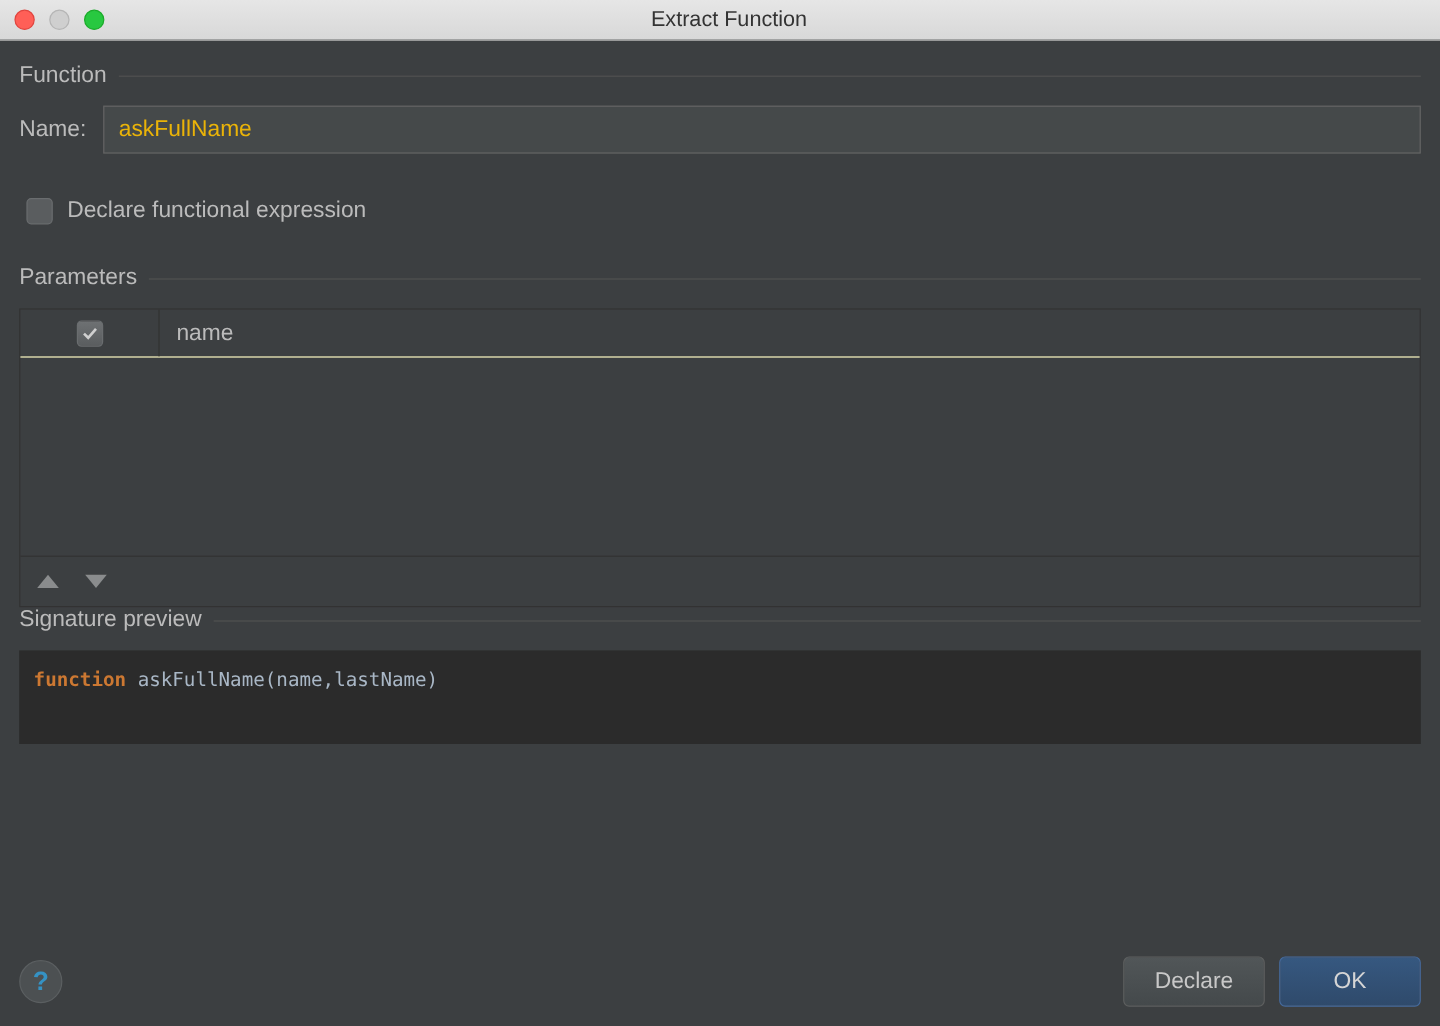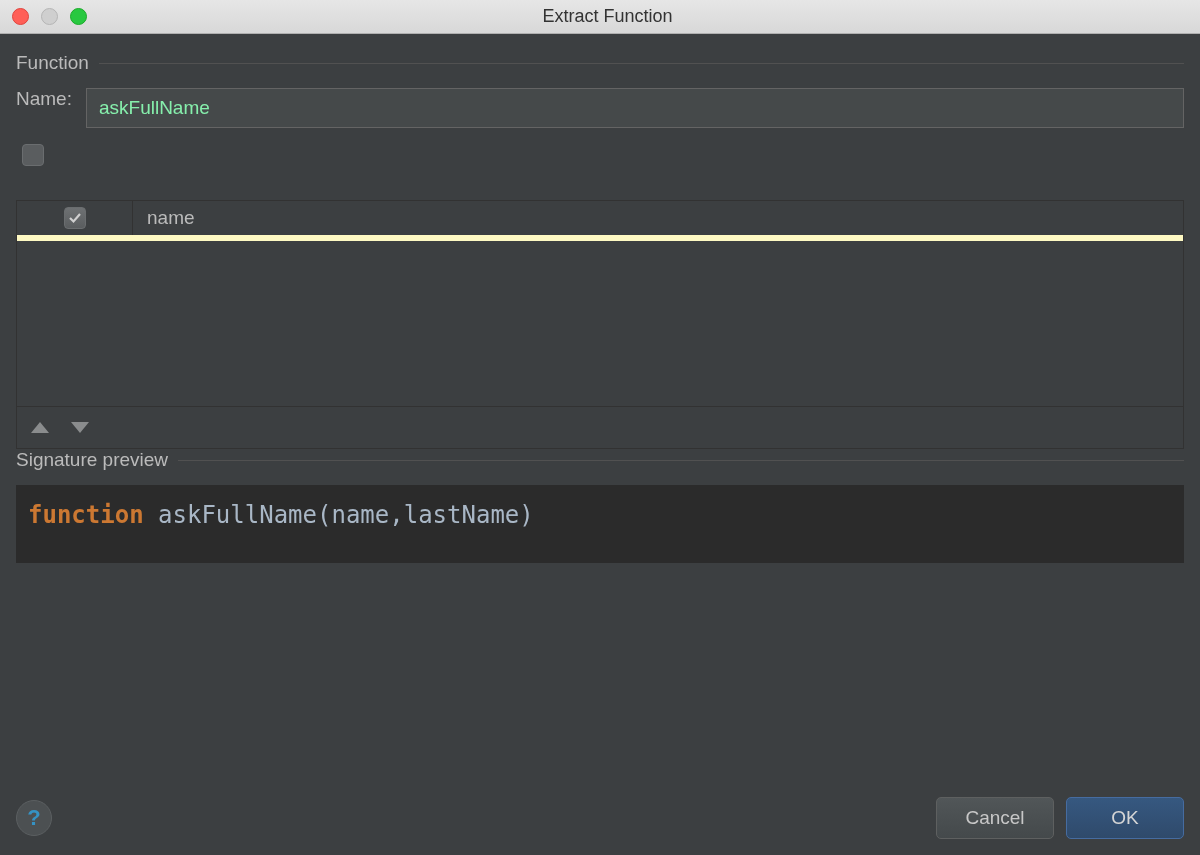--- a/index.html
+++ b/index.html
@@ -60,32 +60,33 @@
     font-size: 19px;
   }
   .section-header .line {
     flex: 1;
     height: 1px;
     background: #515151;
     margin-left: 10px;
   }
   .name-row {
     display: flex;
+    align-items: center;
     gap: 14px;
-    margin-bottom: 16px;
+    margin-bottom: 37px;
   }
   .name-row label {
     color: #bbbbbb;
   }
   .name-input {
     flex: 1;
     height: 40px;
     background: #45494a;
     border: 1px solid #646464;
-    color: #86efac;
+    color: #eab308;
     padding: 0 12px;
     font-size: 19px;
     font-family: inherit;
   }
   .checkbox-row {
     display: flex;
     align-items: center;
     gap: 12px;
     margin-bottom: 34px;
     margin-left: 6px;
@@ -117,21 +118,21 @@
     background: #3c3f41;
     display: flex;
     flex-direction: column;
   }
   .params-rows {
     height: 205px;
   }
   .param-row {
     display: flex;
     height: 40px;
-    border-bottom: 6px solid #fef9c3;
+    border-bottom: 1px solid #fef9c3;
   }
   .param-check-cell {
     width: 116px;
     display: flex;
     align-items: center;
     justify-content: center;
     border-right: 1px solid #323232;
   }
   .param-name-cell {
     flex: 1;
@@ -162,21 +163,21 @@
     border-left: 9px solid transparent;
     border-right: 9px solid transparent;
     border-top: 11px solid #8a8c8d;
   }
   .signature-section {
   }
   .signature-box {
     background: #2b2b2b;
     padding: 14px 12px;
     font-family: "Menlo", "Monaco", "Consolas", monospace;
-    font-size: 24px;
+    font-size: 16px;
     line-height: 1.4;
     min-height: 78px;
     color: #a9b7c6;
   }
   .kw {
     color: #cc7832;
     font-weight: bold;
   }
   .footer {
     margin-top: auto;
@@ -244,22 +245,27 @@
 
   <div class="name-row">
     <label>Name:</label>
     <input type="text" class="name-input" value="askFullName" style="">
   </div>
 
   <div class="checkbox-row">
     <div class="checkbox">
       
     </div>
-  </div>
-
+    <span>Declare functional expression</span>
+  </div>
+
+  <div class="section-header">
+    <span>Parameters</span>
+    <div class="line"></div>
+  </div>
 
   <div class="params-table">
     <div class="params-rows">
       <div class="param-row">
         <div class="param-check-cell">
           <div class="checkbox checked">
             <svg viewBox="0 0 16 16">
                 <path d="M3 8 L6.5 11.5 L13 4" stroke="#d0d0d0" stroke-width="2.2" fill="none"></path>
               </svg>
           </div>
@@ -280,21 +286,21 @@
     </div>
     <div class="signature-box"><span class="kw">function</span><span> askFullName(name,lastName)</span></div>
   </div>
 
   <div class="footer">
     <div class="help-btn">
       <span>?</span>
     </div>
     <div class="footer-btns">
       <div class="btn">
-        <span>Cancel</span>
+        <span>Declare</span>
       </div>
       <div class="btn btn-primary">
         <span>OK</span>
       </div>
     </div>
   </div>
 
 </div>
 
 </body></html>

